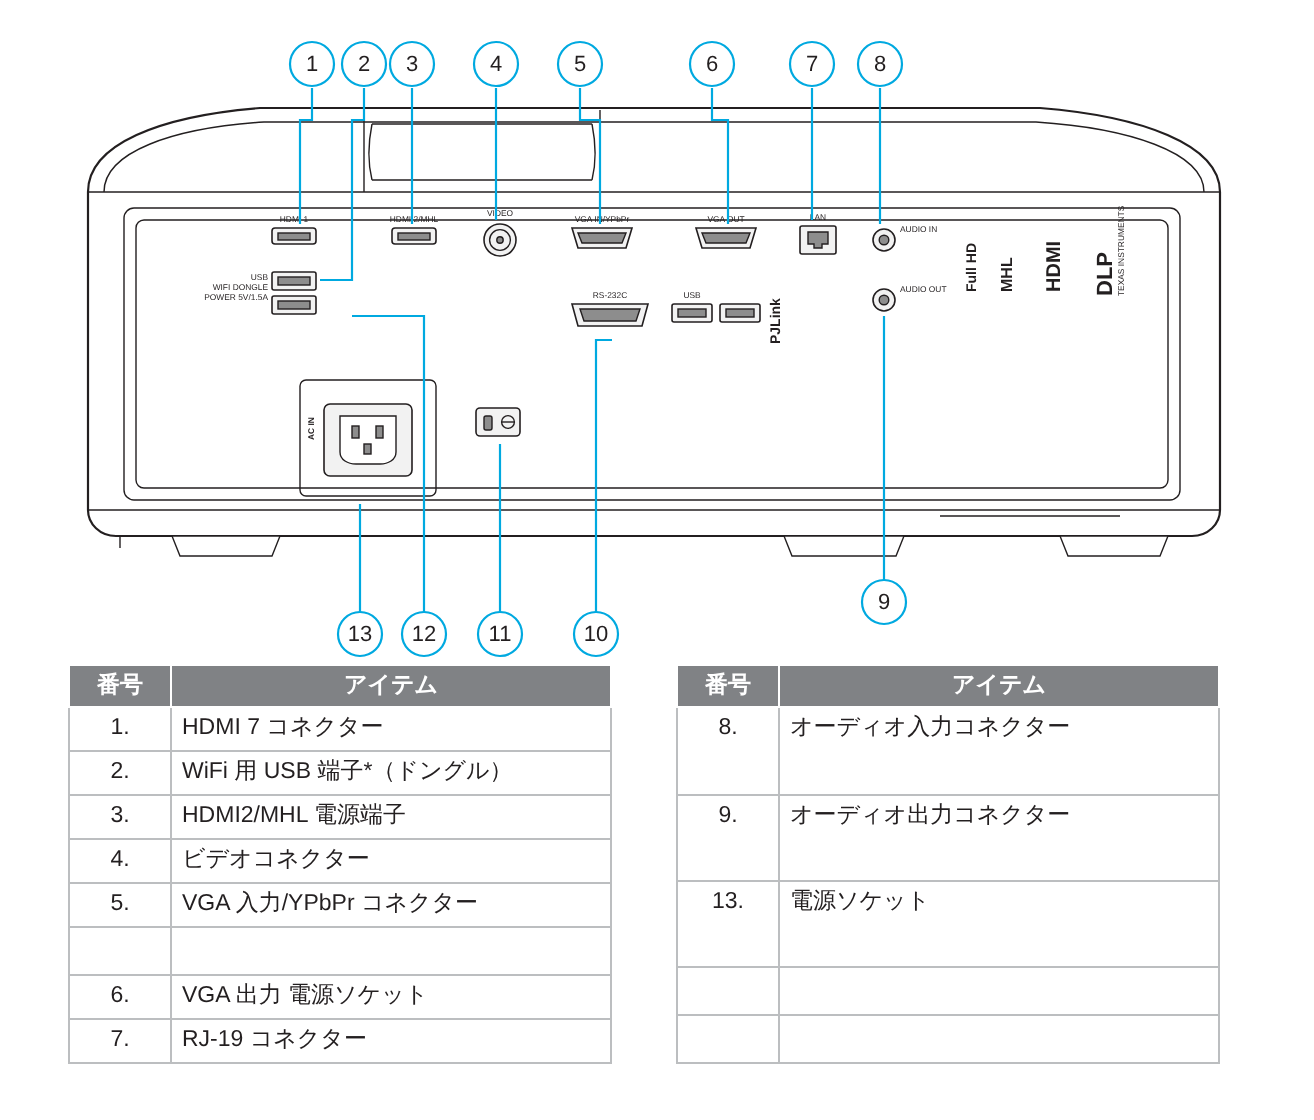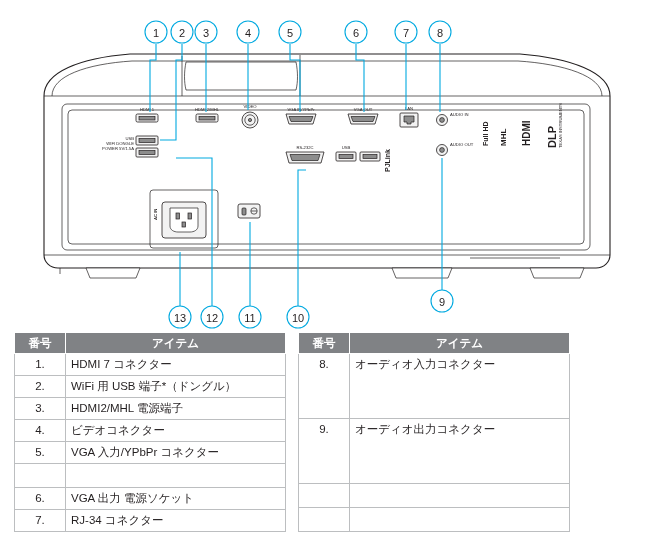--- a/index.html
+++ b/index.html
@@ -69,20 +69,21 @@
     display: flex;
     gap: 12px;
     padding: 0 14px;
     box-sizing: border-box;
   }
   .tbl {
     border-collapse: collapse;
     width: 272px;
     table-layout: fixed;
     font-size: 11.5px;
+    margin-left: 20px;
   }
   .tbl th {
     background: #808285;
     color: #ffffff;
     font-weight: bold;
     font-size: 11.5px;
     padding: 3px 4px;
     border: 1px solid #ffffff;
     text-align: center;
     line-height: 1.25;
@@ -352,40 +353,44 @@
       <tr class="empty">
         <td class="num"></td>
         <td></td>
       </tr>
       <tr>
         <td class="num">6.</td>
         <td>VGA 出力 電源ソケット</td>
       </tr>
       <tr>
         <td class="num">7.</td>
-        <td>RJ-34 コネクター</td>
+        <td>RJ-19 コネクター</td>
       </tr>
     </tbody>
   </table>
 
   <table class="tbl">
     <thead>
       <tr>
         <th class="numcol">番号</th>
         <th>アイテム</th>
       </tr>
     </thead>
     <tbody>
       <tr>
         <td class="num">8.</td>
         <td>オーディオ入力コネクター</td>
       </tr>
       <tr>
         <td class="num">9.</td>
         <td>オーディオ出力コネクター</td>
+      </tr>
+      <tr>
+        <td class="num">13.</td>
+        <td>電源ソケット</td>
       </tr>
       <tr class="empty">
         <td class="num"></td>
         <td></td>
       </tr>
       <tr class="empty">
         <td class="num"></td>
         <td></td>
       </tr>
     </tbody>

